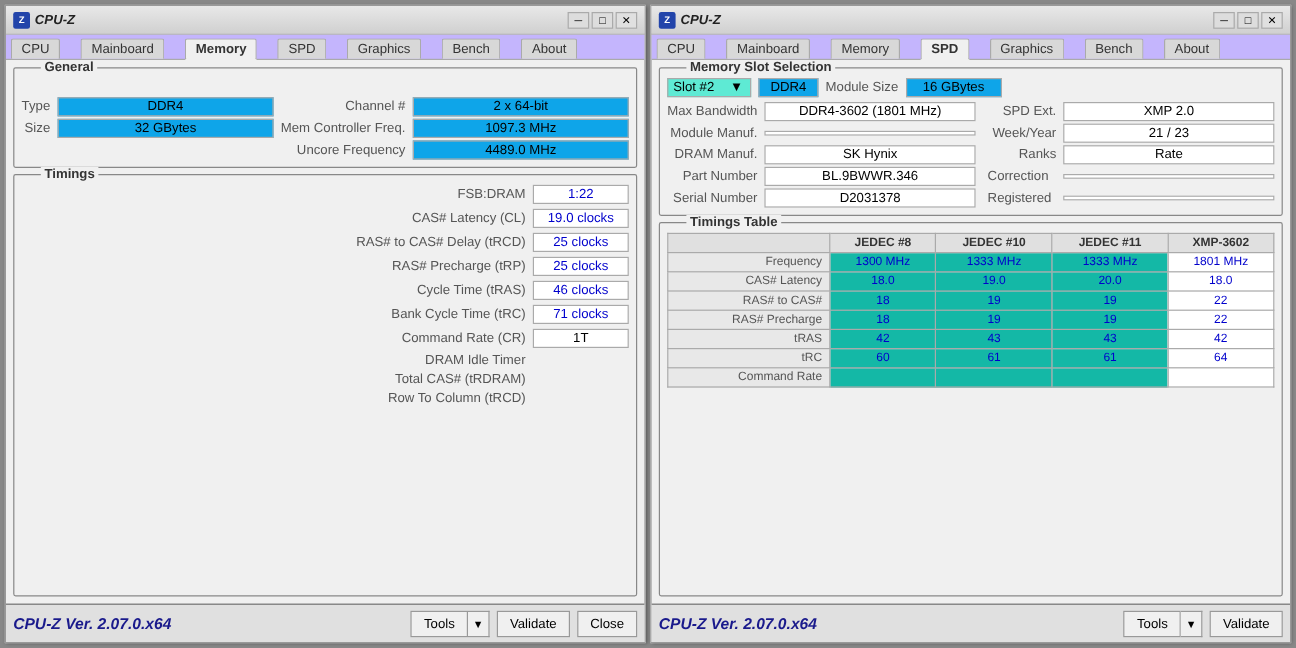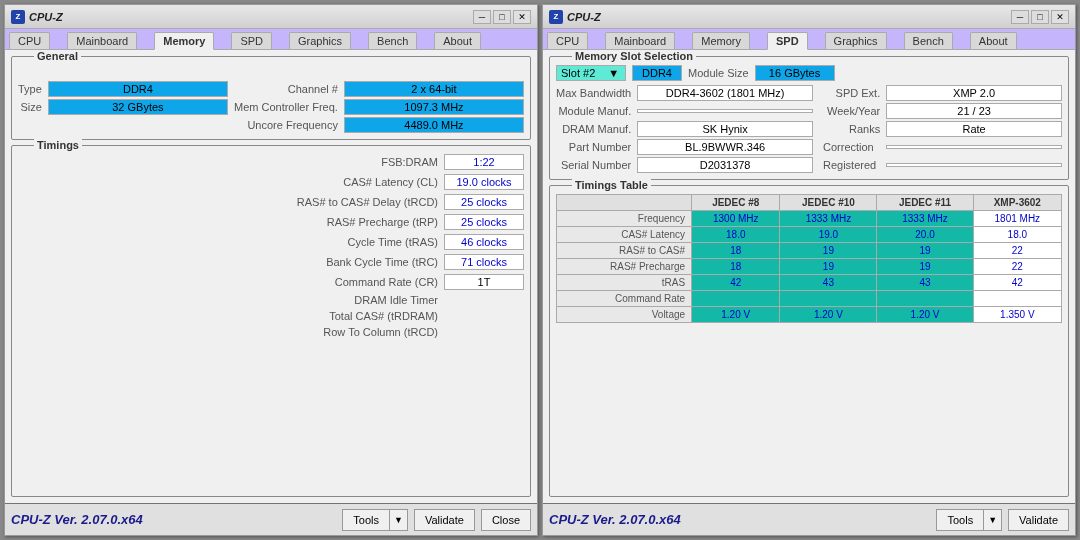--- a/index.html
+++ b/index.html
@@ -499,33 +499,33 @@
             <td class="val-last">22</td>
           </tr>
           <tr>
             <td class="row-label">tRAS</td>
             <td class="val">42</td>
             <td class="val">43</td>
             <td class="val">43</td>
             <td class="val-last">42</td>
           </tr>
           <tr>
+            <td class="row-label">tRC</td>
+            <td class="val">60</td>
+            <td class="val">61</td>
+            <td class="val">61</td>
+            <td class="val-last">64</td>
+          </tr>
+          <tr>
             <td class="row-label">Command Rate</td>
             <td class="val"></td>
             <td class="val"></td>
             <td class="val"></td>
             <td class="val-last"></td>
           </tr>
-          <tr>
-            <td class="row-label">Voltage</td>
-            <td class="val">1.20 V</td>
-            <td class="val">1.20 V</td>
-            <td class="val">1.20 V</td>
-            <td class="val-last">1.350 V</td>
-          </tr>
         </tbody>
       </table>
     </div>
   </div>
 
   <div class="bottom-bar">
     <span class="version-text">CPU-Z  Ver. 2.07.0.x64</span>
     <div class="bottom-btn-group">
       <button class="bottom-btn">Tools</button>
       <div class="bottom-btn-arrow">▼</div>

